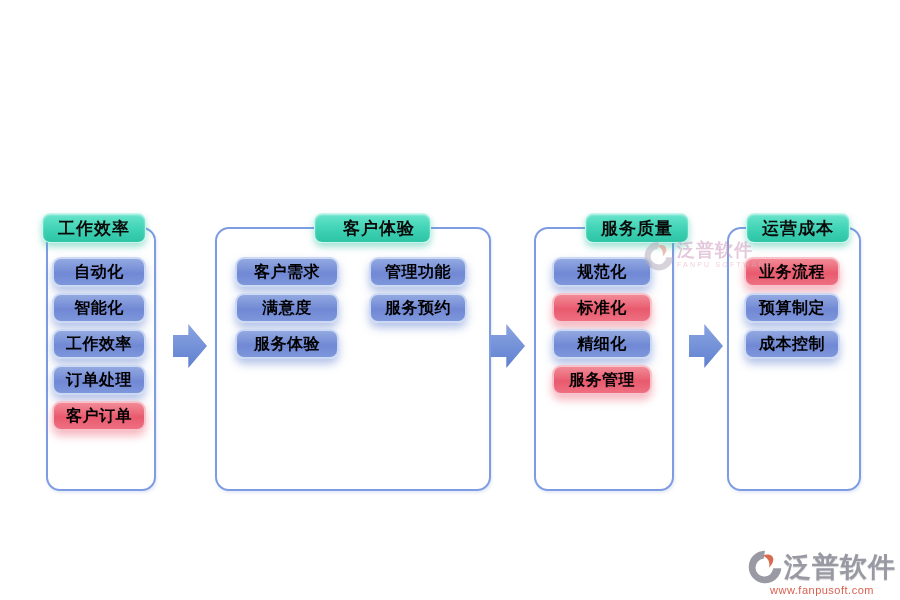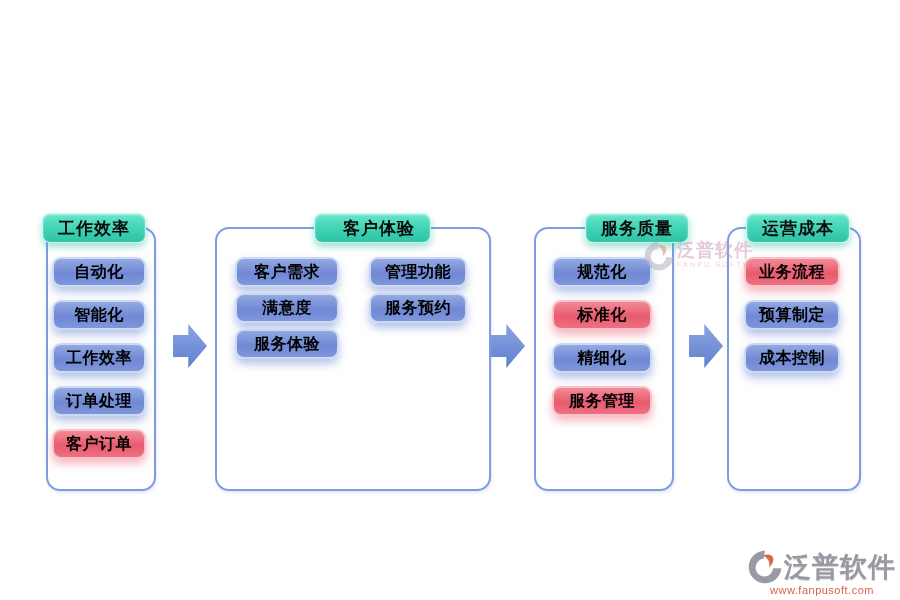--- a/index.html
+++ b/index.html
@@ -38,21 +38,21 @@
     background:linear-gradient(180deg,#67e5cc 0%,#3fd2b4 55%,#2cc3a5 100%);
     border:1.5px solid #c9f6ec;
     box-shadow:0 4px 7px rgba(45,190,160,.45), inset 0 1px 2px rgba(255,255,255,.6);
     font-size:17px;font-weight:bold;color:#0a0a0a;letter-spacing:1px;
   }
   .col1 .col-header{left:42px;}
   .col2 .col-header{left:314px;padding-left:28px;}
   .col3 .col-header{left:585px;}
   .col4 .col-header{left:746px;}
   
-  .items{position:absolute;top:257px;display:flex;flex-direction:column;gap:13px;align-items:center;z-index:2;}
+  .items{position:absolute;top:257px;display:flex;flex-direction:column;gap:6px;align-items:center;z-index:2;}
   .col1 .items{left:52px;width:94px;}
   .col3 .items{left:552px;width:100px;}
   .col4 .items{left:744px;width:96px;}
   .col2 .items{
     left:229px;width:244px;display:grid;grid-template-columns:104px 98px;
     gap:6px 30px;justify-content:center;text-align:right;
   }
   .btn{
     height:30px;width:100%;border-radius:9px;box-sizing:border-box;
     display:flex;align-items:center;justify-content:center;

